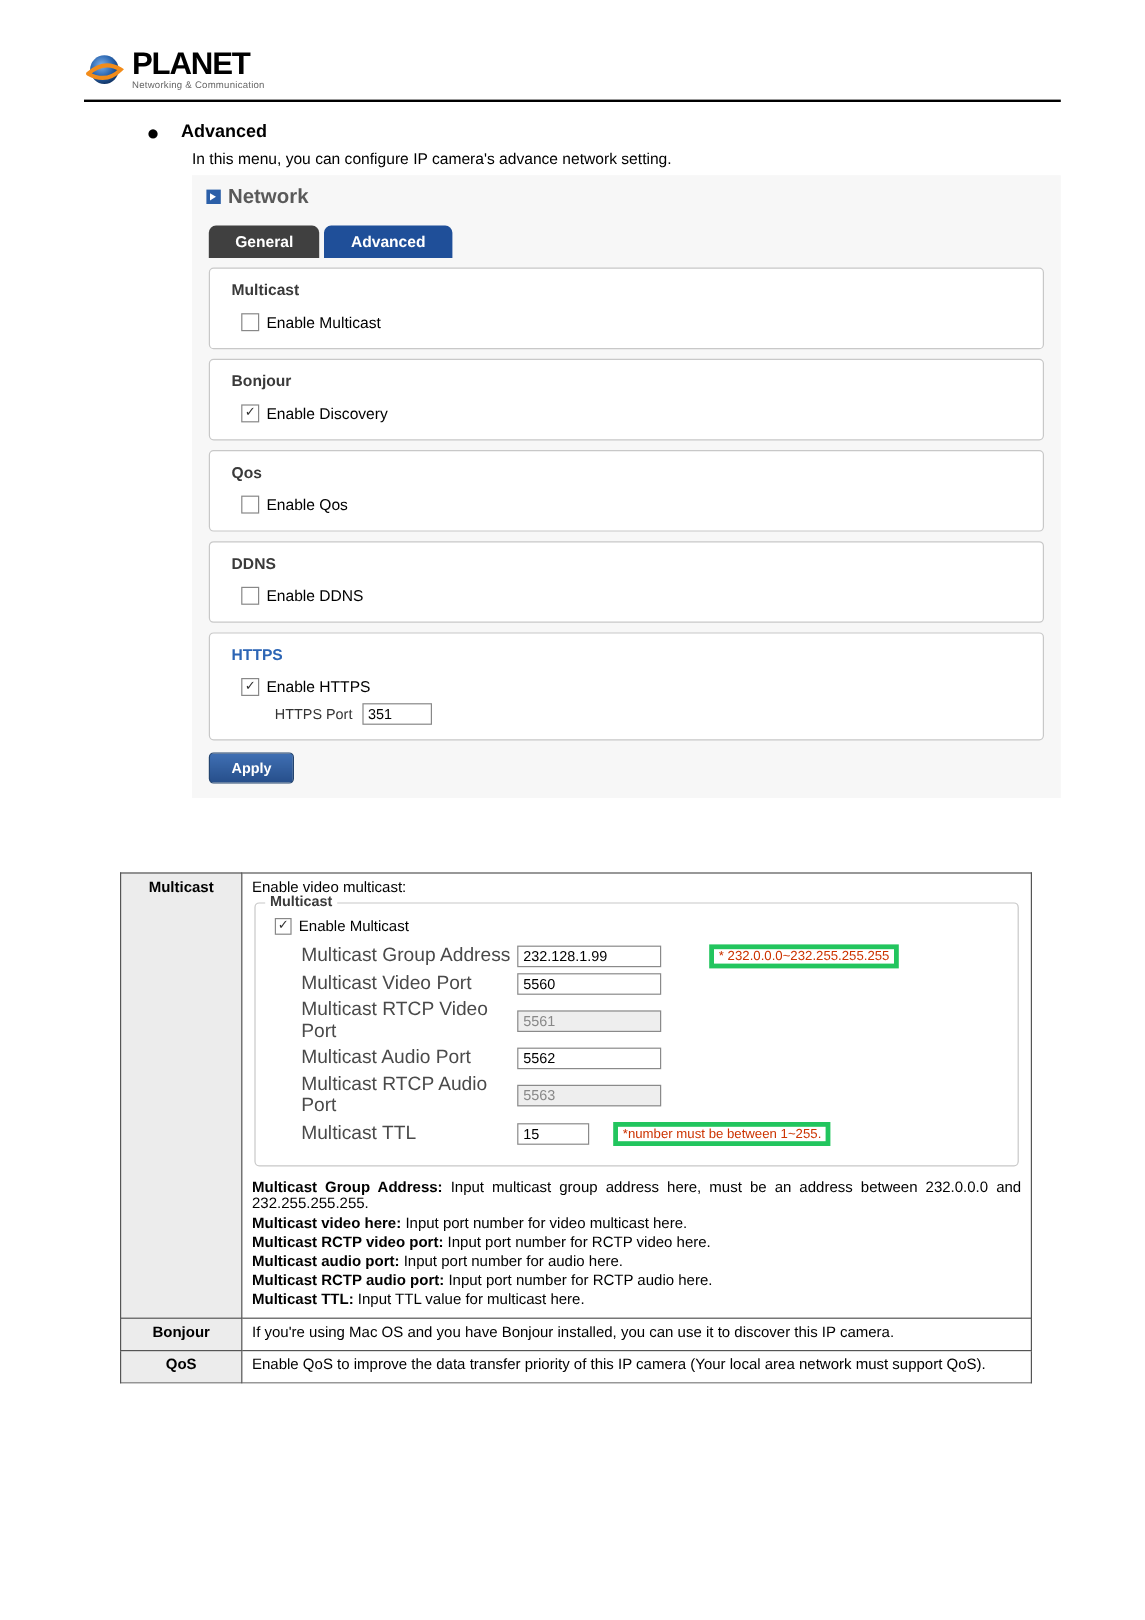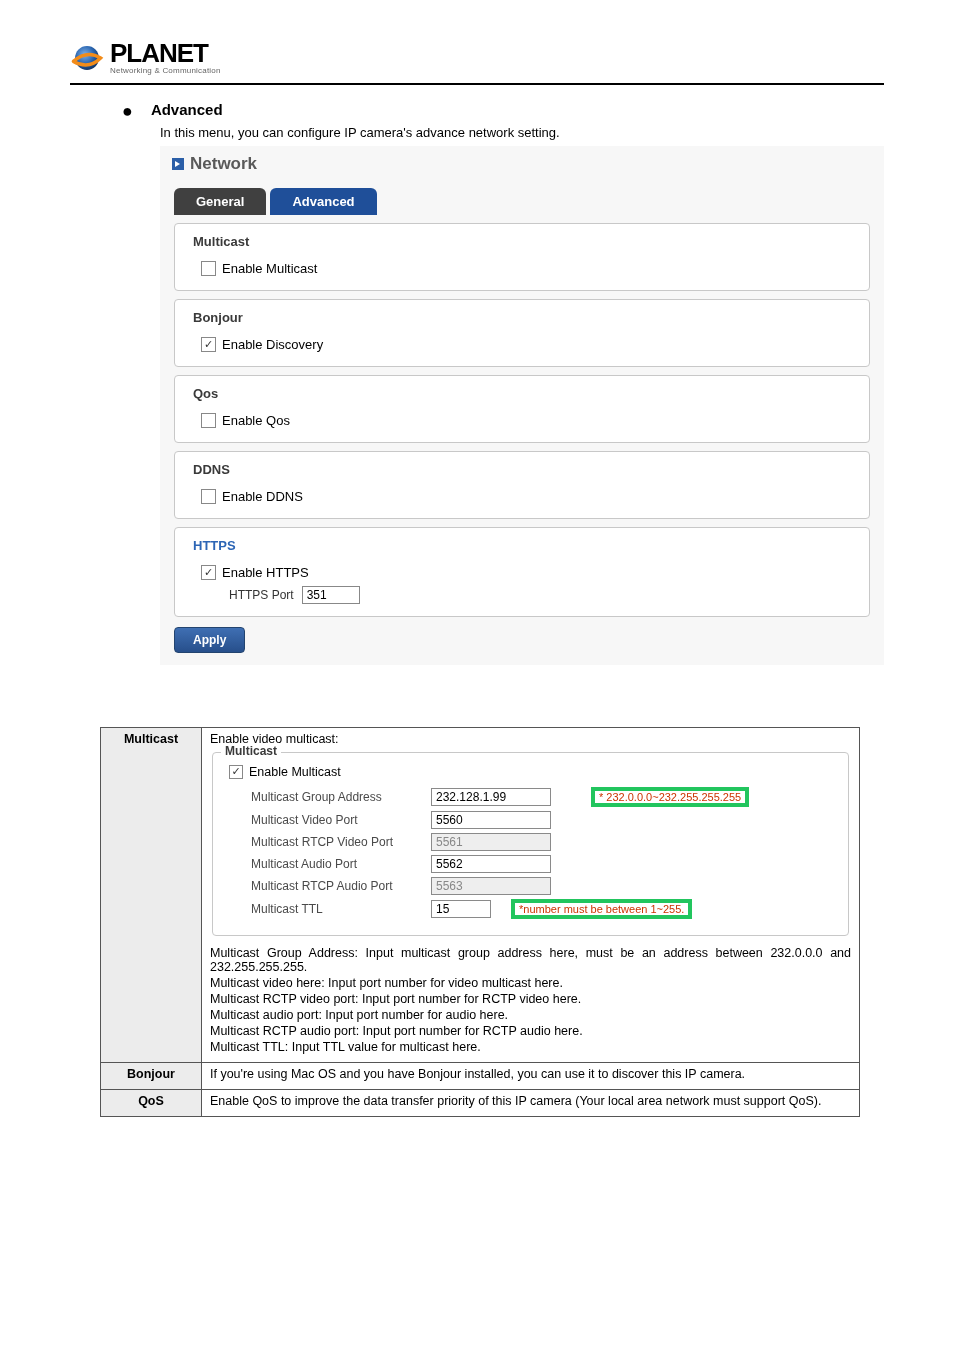--- a/index.html
+++ b/index.html
@@ -217,21 +217,21 @@
     margin: 4px 0 8px 6px;
   }
   .mc-check .checkbox { width:12px; height:12px; }
   .mc-row {
     display: flex;
     align-items: center;
     margin: 4px 0 4px 28px;
   }
   .mc-row .mlbl {
     width: 180px;
-    font-size: 12px;
+    font-size: 16px;
     color: #4a4a4a;
   }
   .mc-row .minput {
     border: 1px solid #8a8a8a;
     background: #fff;
     font-size: 12px;
     padding: 1px 4px;
     width: 110px;
   }
   .mc-row .minput.ro {
@@ -240,21 +240,21 @@
   }
   .hint {
     border: 4px solid #22c55e;
     color: #cc3300;
     font-size: 11px;
     padding: 0 4px;
     margin-left: 40px;
     background: #fff;
   }
   .desc-line { margin-top: 2px; }
-  .desc-line b { font-weight: normal; }
+  .desc-line b { font-weight: bold; }
 </style>
 </head>
 <body>
 
 <div class="page">
 
   <div class="logo">
     <span class="logo-mark">
       <svg viewBox="0 0 40 40" width="34" height="34">
         <defs>

